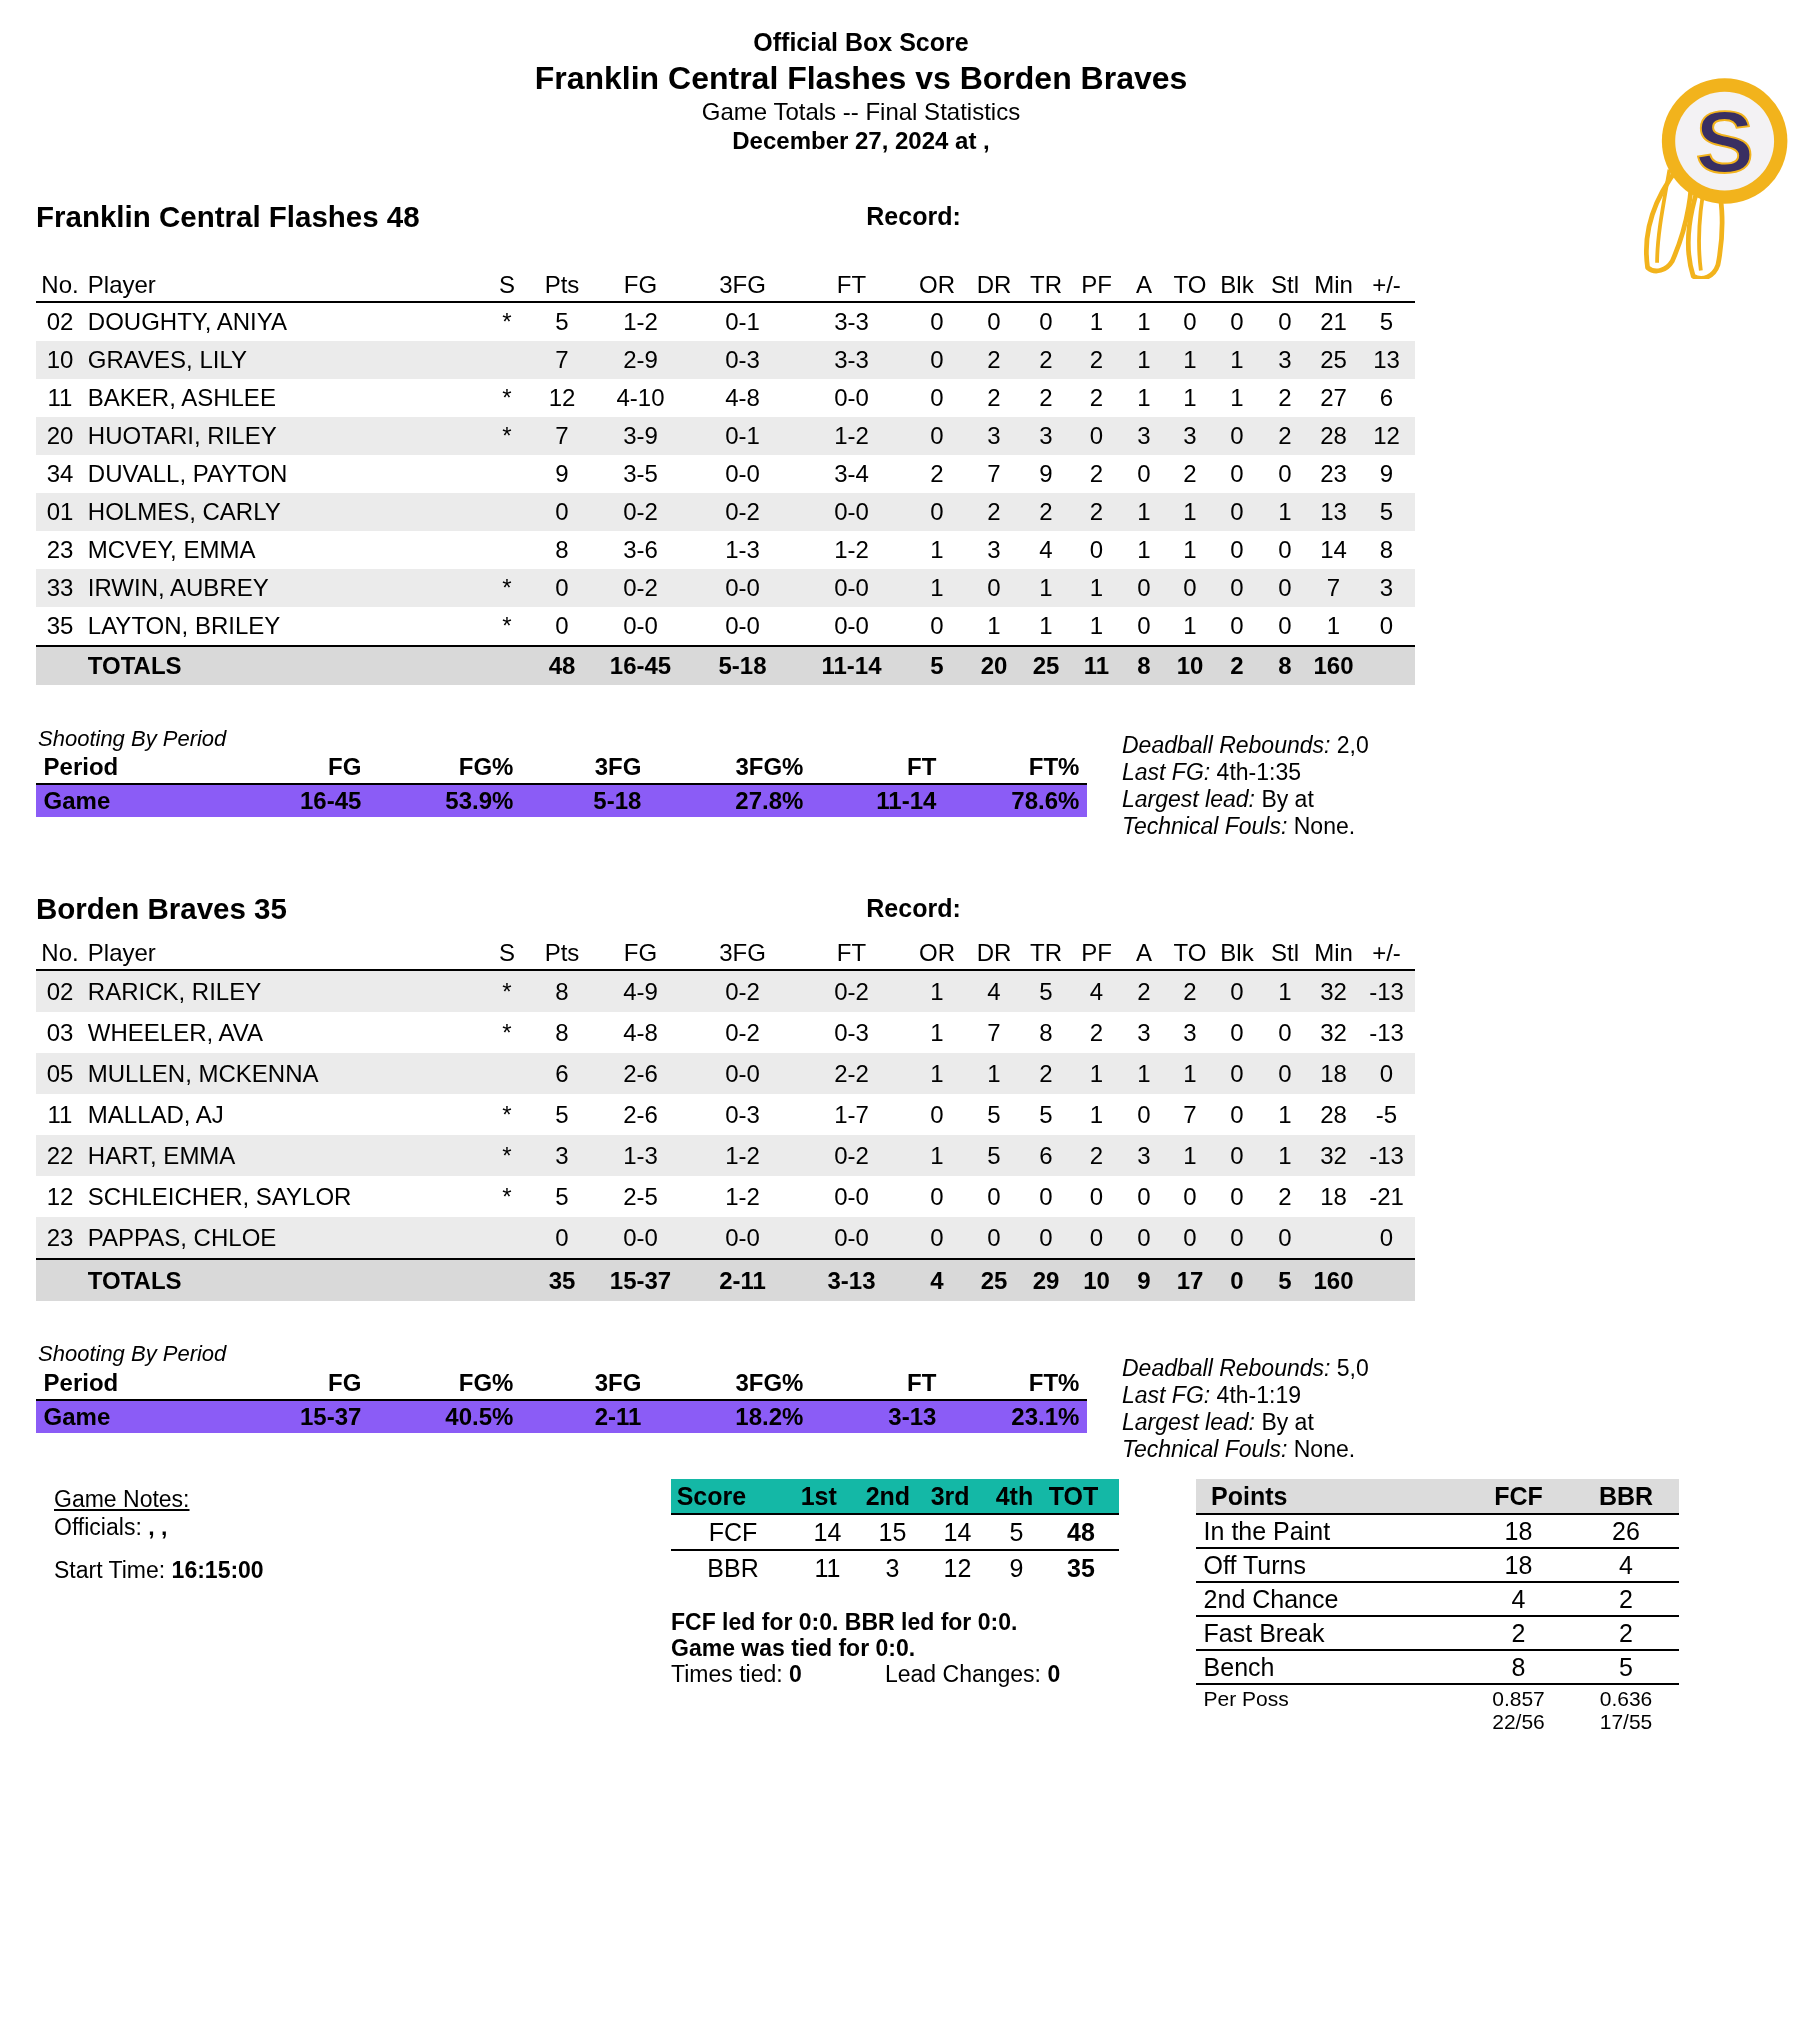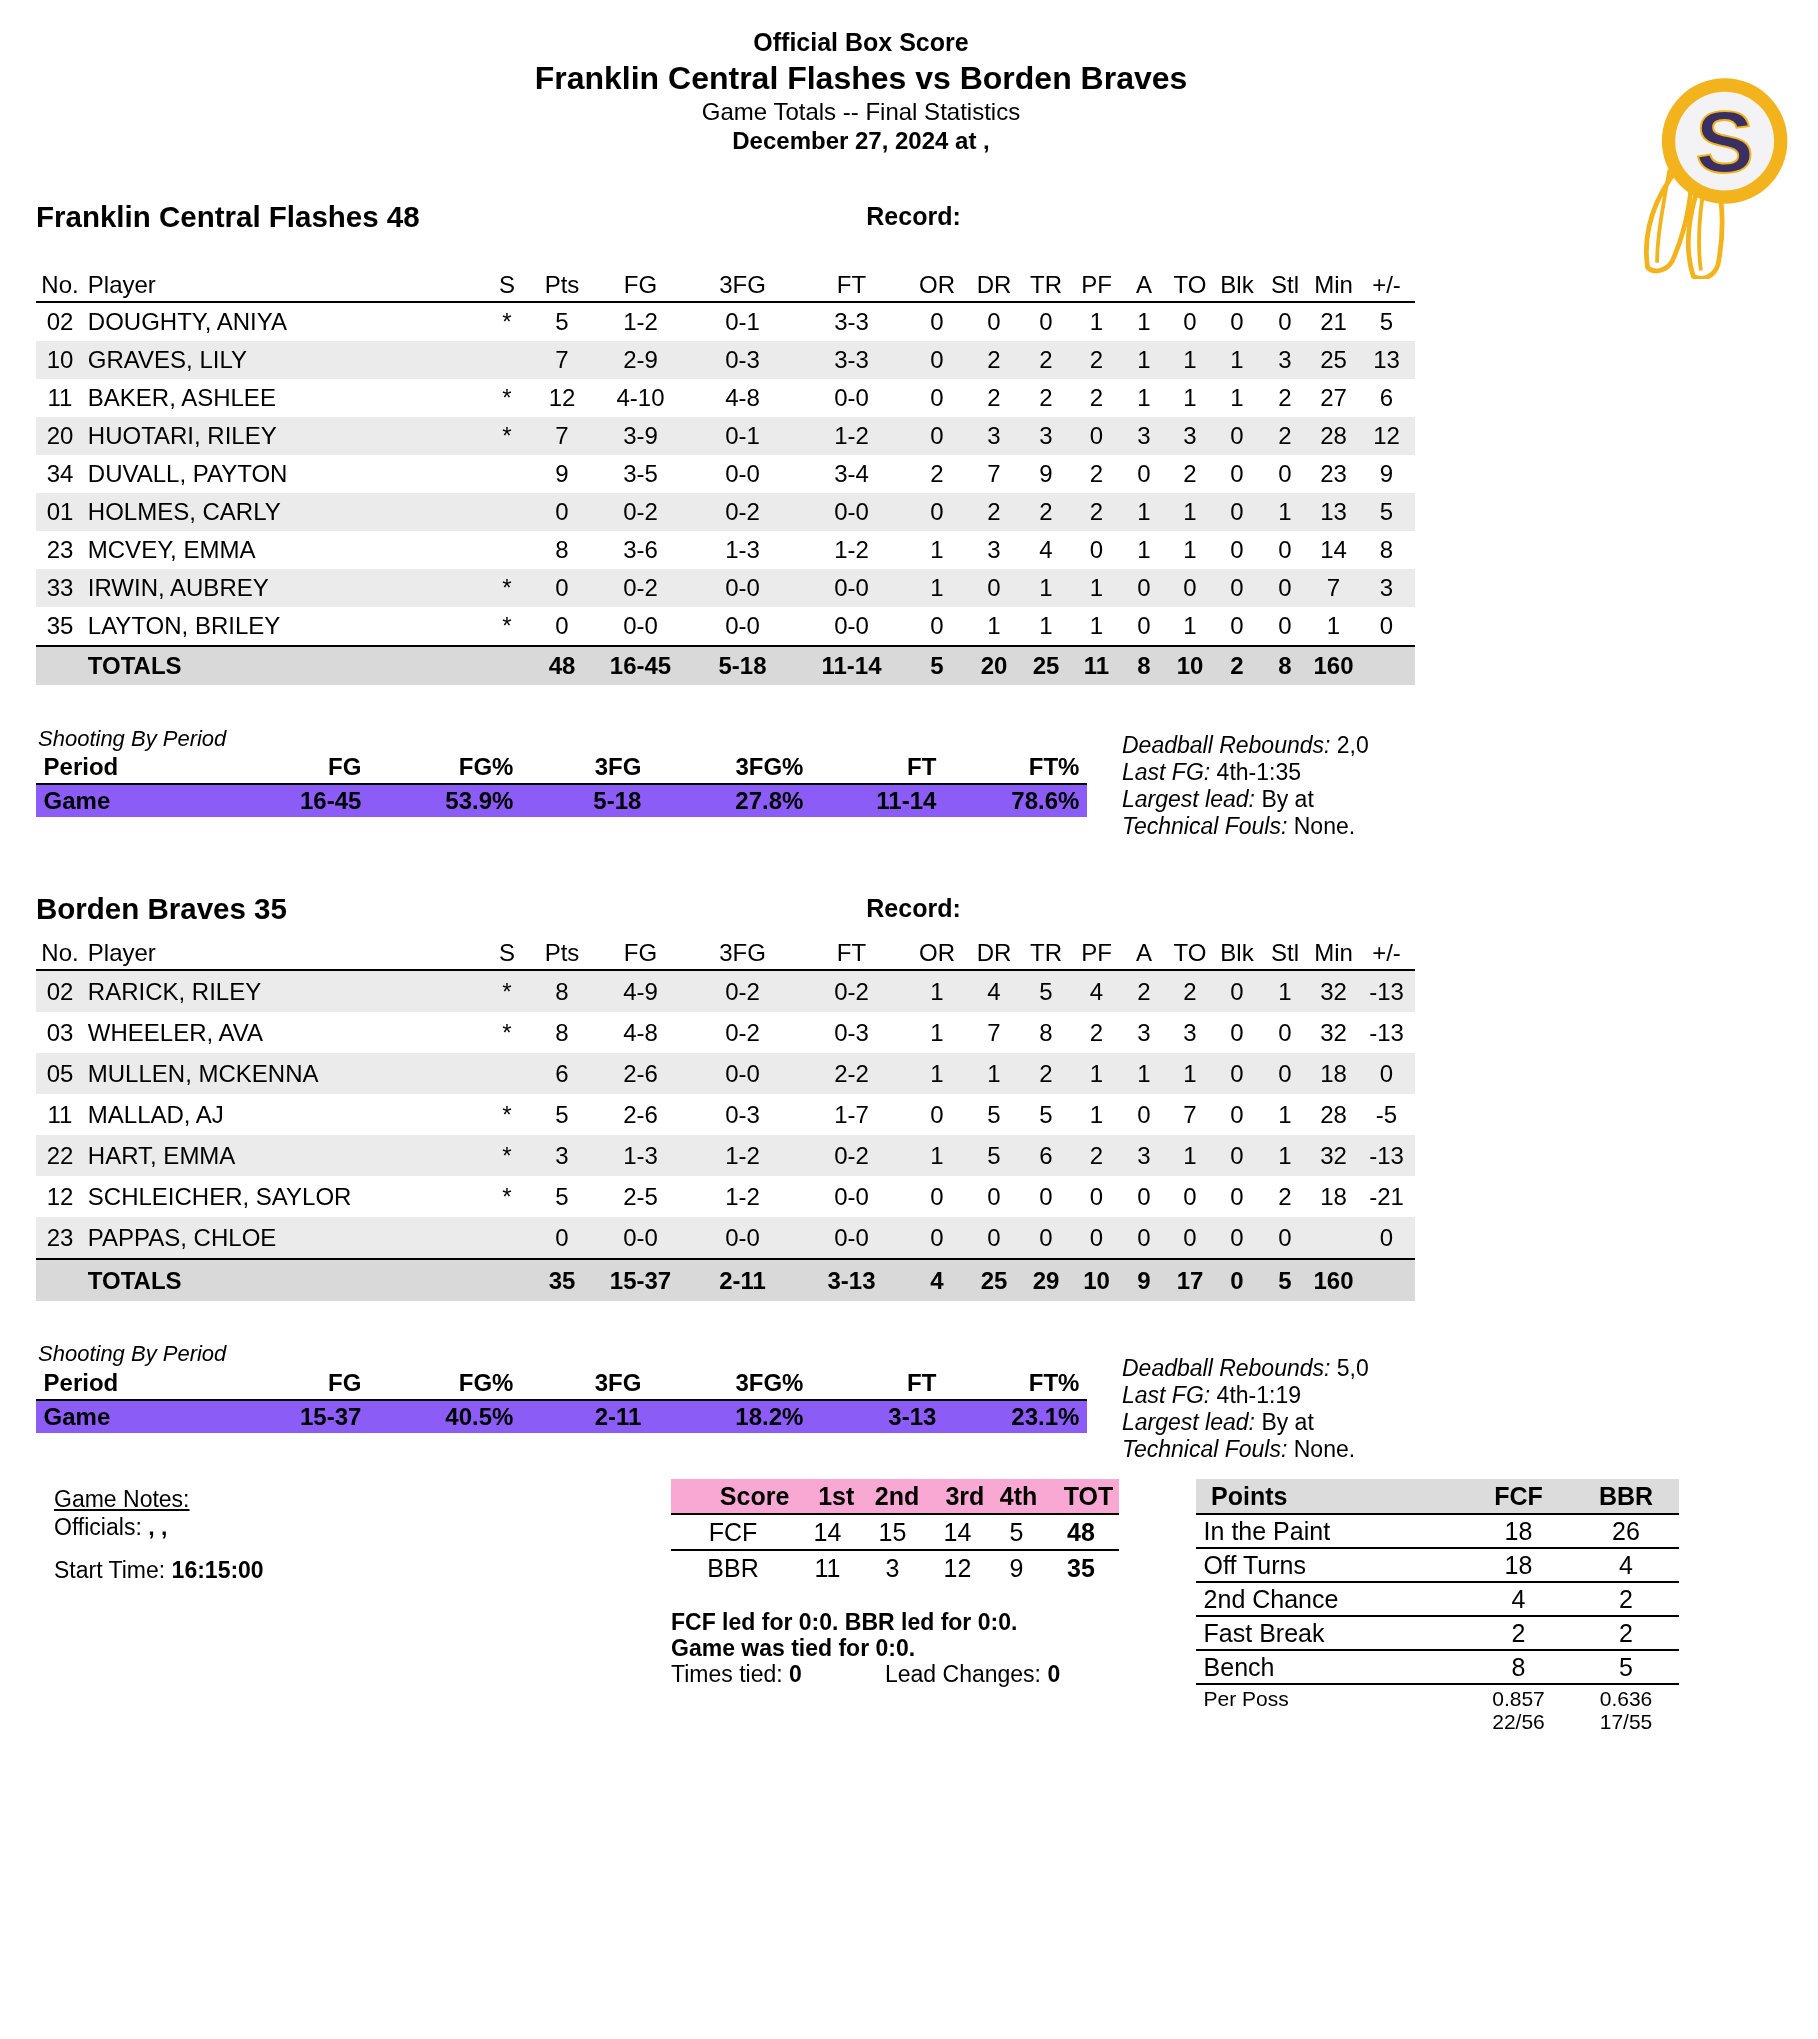--- a/index.html
+++ b/index.html
@@ -46,21 +46,21 @@
   .dead{position:absolute;left:1122px;width:628px;font-size:23px;line-height:27px;}
   .dead .lbl{font-style:italic;}
 
   
   .note{position:absolute;font-size:23px;}
   .u{text-decoration:underline;}
   .b{font-weight:bold;}
 
   
   .score{position:absolute;left:671px;top:1479px;width:447px;font-size:25px;}
-  .score th{height:34px;font-weight:bold;background:#f9a8d4;text-align:right;padding:0 5.7px;}
+  .score th{height:34px;font-weight:bold;background:#14b8a6;text-align:left;padding:0 5.7px;}
   .score td{height:34px;text-align:center;padding:0 5.7px;}
   .score thead tr{border-bottom:2.9px solid #000;}
   .score tbody tr:first-child{border-bottom:2.9px solid #000;}
   .score td:last-child{font-weight:bold;}
 
   
   .points{position:absolute;left:1196px;top:1479px;width:483px;font-size:25px;}
   .points th{height:34px;font-weight:bold;background:#dcdcdc;text-align:center;padding:0 15px;}
   .points th:first-child{text-align:left;}
   .points td{height:32px;text-align:center;padding:0 7.6px;}

